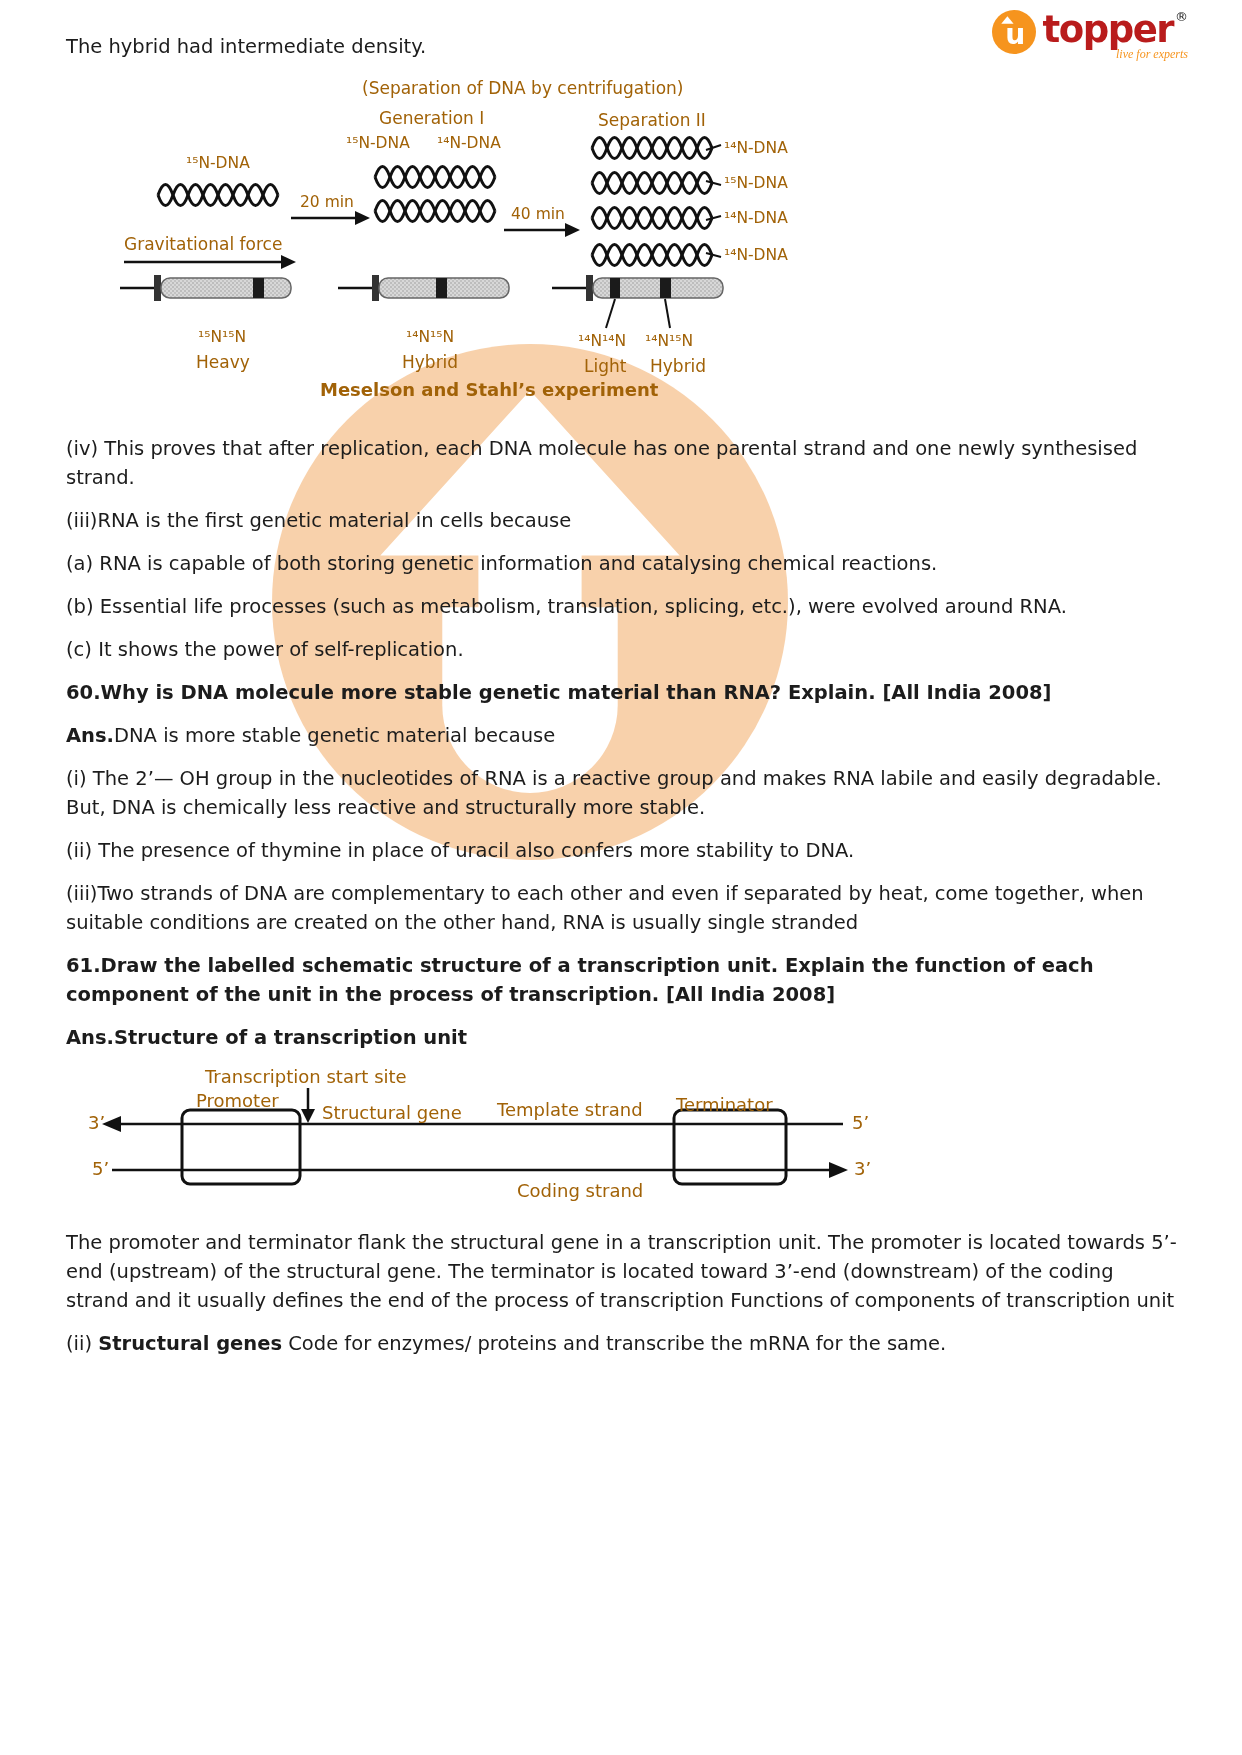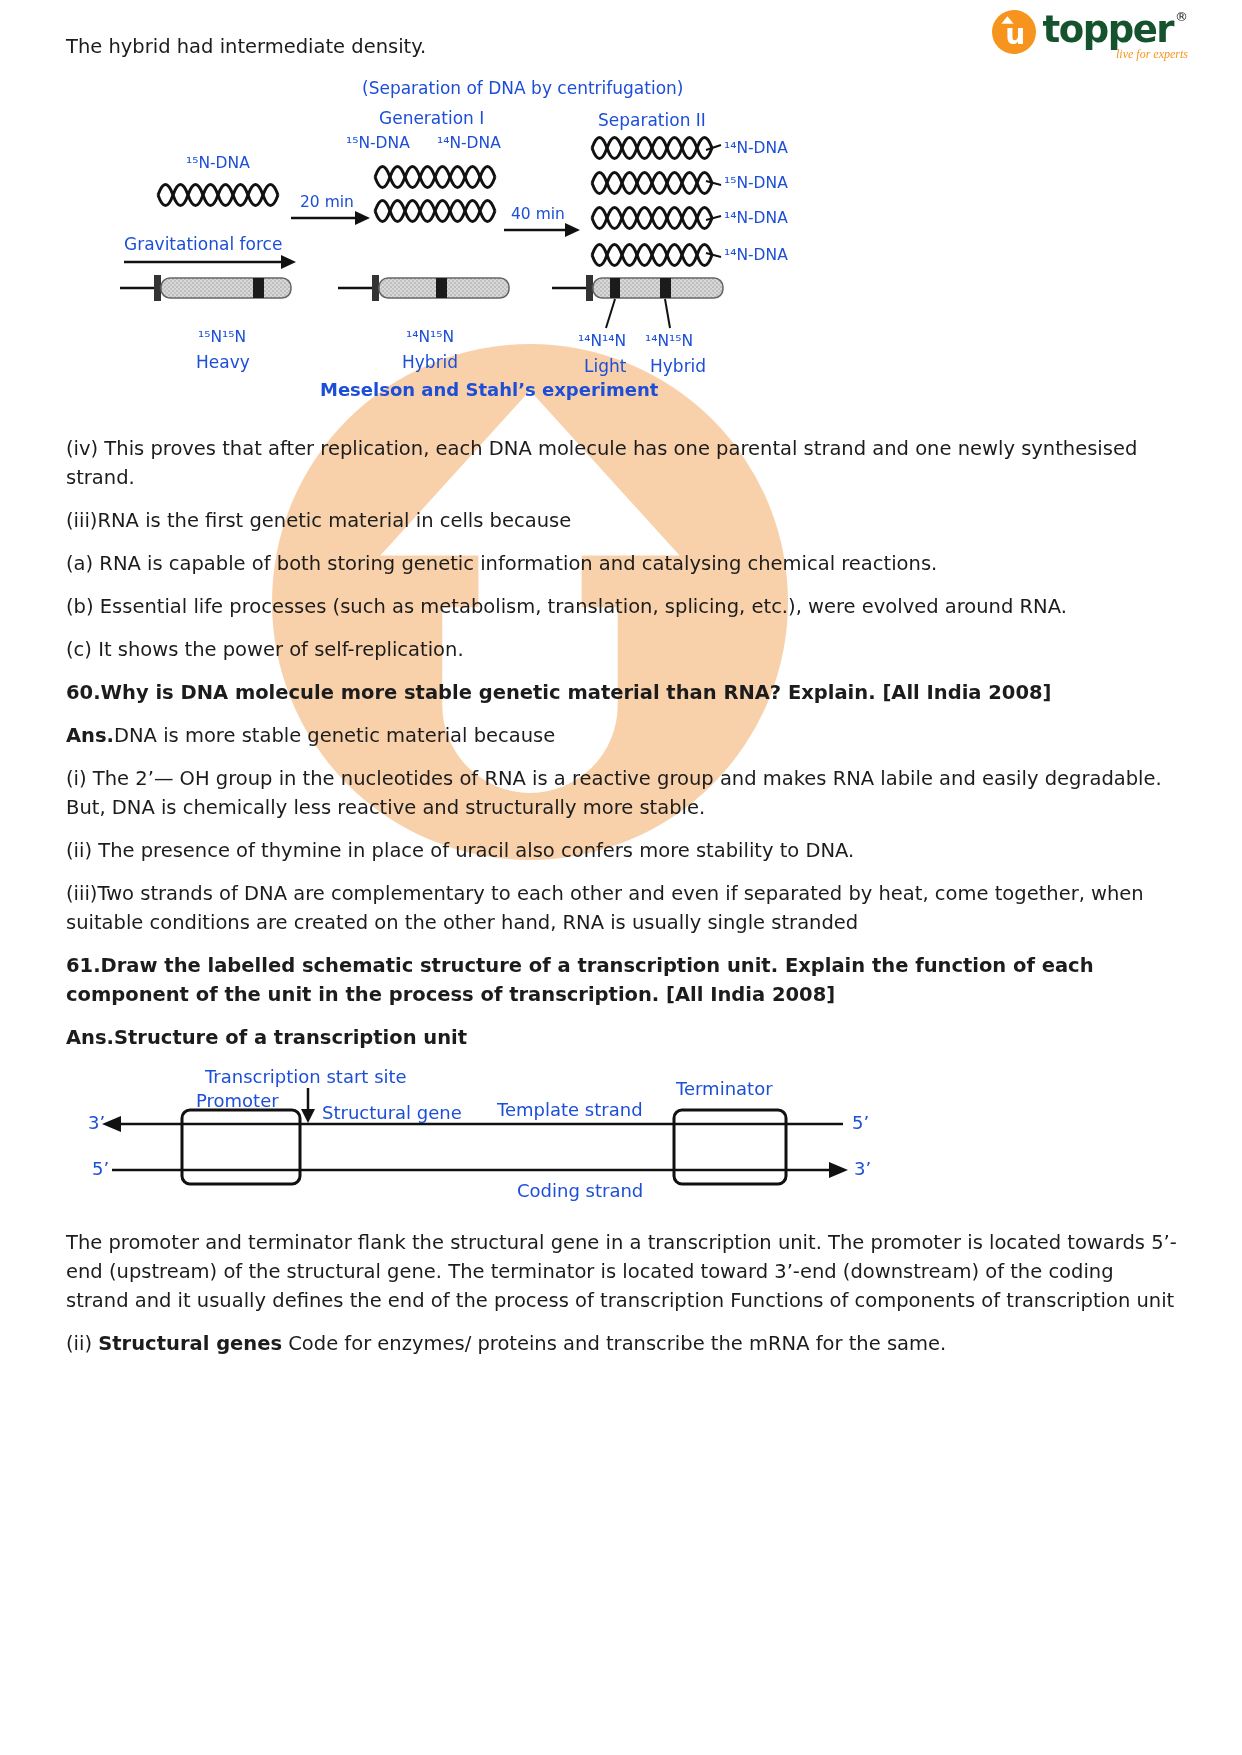--- a/index.html
+++ b/index.html
@@ -13,36 +13,36 @@
   .page { position:relative; width:1242px; height:1755px; background:#fff; }
 
   
   .watermark { position:absolute; left:272px; top:344px; width:516px; height:516px; z-index:0; }
 
   
   .logo { position:absolute; top:10px; right:54px; z-index:3; display:flex; align-items:flex-start; gap:7px; }
   .logo-mark { width:44px; height:44px; flex:0 0 auto; }
   .logo-textcol { display:flex; flex-direction:column; align-items:flex-end; }
   .logo-nameline { display:flex; align-items:flex-start; }
-  .logo-name { font-size:37px; font-weight:bold; letter-spacing:-1.5px; line-height:40px; color:#14532d; }
+  .logo-name { font-size:37px; font-weight:bold; letter-spacing:-1.5px; line-height:40px; color:#b91c1c; }
   .logo-reg { font-size:13px; line-height:13px; margin-left:2px; color:#161616; }
   .logo-tagline { font-family:Liberation Serif, serif; font-style:italic; font-size:12px; color:#f6941e; margin-top:-3px; }
 
   
   .content { position:relative; z-index:1; padding:32px 64px 0 66px; }
   .content p { font-size:19.5px; line-height:29px; margin:0 0 14px 0; max-width:1112px; }
   .b { font-weight:bold; }
   p.intro { margin-bottom:11px; }
 
   
   .figure { position:relative; margin-left:-66px; width:1242px; }
   .fig1 { height:348px; margin-bottom:14px; }
   .fig2 { height:150px; margin-bottom:12px; }
   .figsvg { position:absolute; left:0; top:0; }
-  .flab { position:absolute; white-space:nowrap; font-size:15.5px; line-height:19px; color:#1d4ed8; }
+  .flab { position:absolute; white-space:nowrap; font-size:15.5px; line-height:19px; color:#a16207; }
   .flab.md { font-size:17px; line-height:21px; }
   .flab.cap { font-size:18px; font-weight:bold; }
   .flab.d2 { font-size:18px; line-height:22px; }
 </style>
 </head>
 <body>
 
 <div class="page">
 
   <svg class="watermark" viewBox="0 0 100 100" aria-hidden="true">
@@ -197,21 +197,21 @@
         <g>
           <line x1="308" y1="22" x2="308" y2="46" stroke="#111" stroke-width="2.5"></line>
           <polygon points="308,57 301,43 315,43" fill="#111"></polygon>
         </g>
       </svg>
 
       <div class="flab d2" style="left:205px; top:0px;">Transcription start site</div>
       <div class="flab d2" style="left:196px; top:24px;">Promoter</div>
       <div class="flab d2" style="left:322px; top:36px;">Structural gene</div>
       <div class="flab d2" style="left:497px; top:33px;">Template strand</div>
-      <div class="flab d2" style="left:676px; top:12px;">Terminator</div>
+      <div class="flab d2" style="left:676px; top:28px;">Terminator</div>
       <div class="flab d2" style="left:88px;  top:46px;">3’</div>
       <div class="flab d2" style="left:852px; top:46px;">5’</div>
       <div class="flab d2" style="left:92px;  top:92px;">5’</div>
       <div class="flab d2" style="left:854px; top:92px;">3’</div>
       <div class="flab d2" style="left:517px; top:114px;">Coding strand</div>
     </div>
 
     <p>The promoter and terminator flank the structural gene in a transcription unit. The promoter is located towards 5’-end (upstream) of the structural gene. The terminator is located toward 3’-end (downstream) of the coding strand and it usually defines the end of the process of transcription Functions of components of transcription unit</p>
     <p>
       <span>(ii) </span><span class="b">Structural genes</span><span> Code for enzymes/ proteins and transcribe the mRNA for the same.</span>

